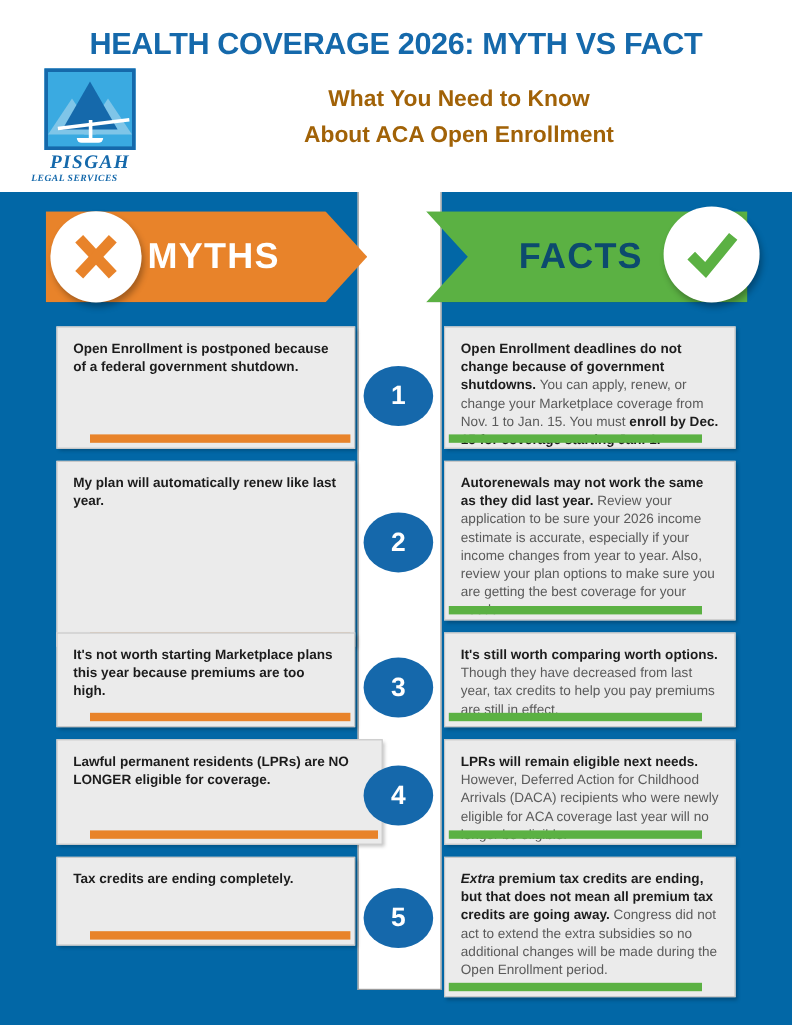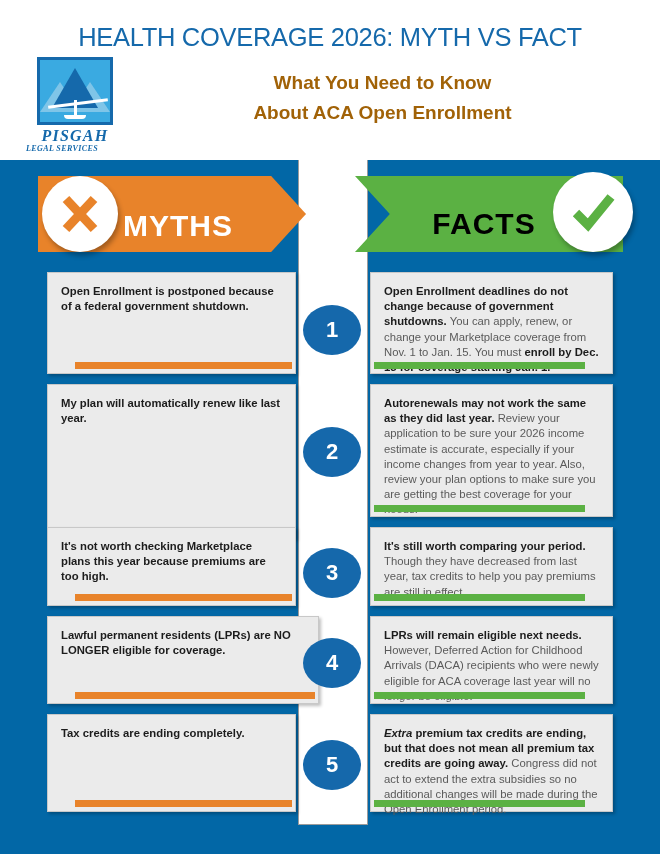--- a/index.html
+++ b/index.html
@@ -19,21 +19,21 @@
   #header {
     position: absolute; left: 0; top: 0;
     width: 660px; height: 160px;
     background: #ffffff;
   }
   #title {
     position: absolute; left: 0; top: 23px;
     width: 660px; text-align: center;
     color: #1569ab;
     font-size: 25.5px;
-    font-weight: normal;
+    font-weight: bold;
     letter-spacing: -0.3px;
     white-space: nowrap;
   }
   #logo-block {
     position: absolute; left: 26px; top: 57px;
     width: 98px; height: 96px; font-style: italic;
   }
   #logo-mark {
     position: relative;
     width: 76px; height: 68px;
@@ -105,37 +105,37 @@
   
   #banner-row { position: absolute; left: 0; top: 176px; width: 660px; height: 76px; }
   #myth-banner {
     position: absolute; left: 38px; top: 0;
     width: 268px; height: 76px;
     background: #e8832a;
     clip-path: polygon(0 0, 87% 0, 100% 50%, 87% 100%, 0 100%);
     box-shadow: 0 4px 4px rgba(0,0,0,0.22);
   }
   #myth-label {
-    position: absolute; left: 0; top: 12px; width: 232px; height: 76px;
+    position: absolute; left: 0; top: 0; width: 232px; height: 76px;
     display: flex; align-items: center; justify-content: center;
     padding-left: 48px;
     color: #ffffff; font-size: 30px; font-weight: bold; letter-spacing: 1px;
   }
   #fact-banner {
     position: absolute; left: 355px; top: 0;
     width: 268px; height: 76px;
     background: #5bb143;
     clip-path: polygon(0 0, 100% 0, 100% 100%, 0 100%, 13% 50%);
     box-shadow: 0 4px 4px rgba(0,0,0,0.22);
   }
   #fact-label {
-    position: absolute; left: 36px; top: 0; width: 232px; height: 96px;
+    position: absolute; left: 36px; top: 0; width: 232px; height: 76px;
     display: flex; align-items: center; justify-content: center;
     padding-right: 46px;
-    color: #000000; font-size: 30px; font-weight: bold; letter-spacing: 1px; text-align: right;
+    color: #0c4a6e; font-size: 30px; font-weight: bold; letter-spacing: 1px; text-align: right;
   }
   .badge-circle {
     position: absolute;
     width: 76px; height: 76px; border-radius: 50%;
     background: #ffffff;
     box-shadow: 2px 4px 5px rgba(0,0,0,0.3);
     display: flex; align-items: center; justify-content: center;
   }
   #x-badge { left: 42px; top: 0; }
   #check-badge { left: 553px; top: -4px; width: 80px; height: 80px; }
@@ -232,51 +232,51 @@
   <div class="col" id="myth-col">
       <div class="card" style="left: 0px; top: 272px; width: 249px; height: 102px;">
         <div class="card-text myth-text">Open Enrollment is postponed because of a federal government shutdown.</div>
         <div class="accent orange"></div>
       </div>
       <div class="card" style="left: 0px; top: 384px; width: 249px; height: 155px;">
         <div class="card-text myth-text">My plan will automatically renew like last year.</div>
         <div class="accent orange"></div>
       </div>
       <div class="card" style="left: 0px; top: 527px; width: 249px; height: 79px;">
-        <div class="card-text myth-text">It's not worth checking Marketplace plans this year because premiums are too high.</div>
+        <div class="card-text myth-text">It's not worth starting Marketplace plans this year because premiums are too high.</div>
         <div class="accent orange"></div>
       </div>
       <div class="card" style="left: 0px; top: 616px; width: 272px; height: 88px;">
         <div class="card-text myth-text">Lawful permanent residents (LPRs) are NO LONGER eligible for coverage.</div>
         <div class="accent orange"></div>
       </div>
-      <div class="card" style="left: 0px; top: 714px; width: 249px; height: 98px;">
+      <div class="card" style="left: 0px; top: 714px; width: 249px; height: 74px;">
         <div class="card-text myth-text">Tax credits are ending completely.</div>
         <div class="accent orange"></div>
       </div>
     </div>
 
   <div class="col" id="fact-col">
       <div class="card" style="left: 0px; top: 272px; width: 243px; height: 102px;">
         <div class="card-text fact-text"><b>Open Enrollment deadlines do not change because of government shutdowns.</b> You can apply, renew, or change your Marketplace coverage from Nov. 1 to Jan. 15. You must <b>enroll by Dec. 15 for coverage starting Jan. 1.</b></div>
         <div class="accent green"></div>
       </div>
       <div class="card" style="left: 0px; top: 384px; width: 243px; height: 133px;">
         <div class="card-text fact-text"><b>Autorenewals may not work the same as they did last year.</b> Review your application to be sure your 2026 income estimate is accurate, especially if your income changes from year to year. Also, review your plan options to make sure you are getting the best coverage for your needs.</div>
         <div class="accent green"></div>
       </div>
       <div class="card" style="left: 0px; top: 527px; width: 243px; height: 79px;">
-        <div class="card-text fact-text"><b>It's still worth comparing your period.</b> Though they have decreased from last year, tax credits to help you pay premiums are still in effect.</div>
+        <div class="card-text fact-text"><b>It's still worth comparing worth options.</b> Though they have decreased from last year, tax credits to help you pay premiums are still in effect.</div>
         <div class="accent green"></div>
       </div>
       <div class="card" style="left: 0px; top: 616px; width: 243px; height: 88px;">
         <div class="card-text fact-text"><b>LPRs will remain eligible next needs.</b> However, Deferred Action for Childhood Arrivals (DACA) recipients who were newly eligible for ACA coverage last year will no longer be eligible.</div>
         <div class="accent green"></div>
       </div>
-      <div class="card" style="left: 0px; top: 714px; width: 243px; height: 98px;">
+      <div class="card" style="left: 0px; top: 714px; width: 243px; height: 117px;">
         <div class="card-text fact-text"><i>Extra</i><b> premium tax credits are ending, but that does not mean all premium tax credits are going away.</b> Congress did not act to extend the extra subsidies so no additional changes will be made during the Open Enrollment period.</div>
         <div class="accent green"></div>
       </div>
     </div>
 
   <div id="numbers">
       <div class="num-circle" style="top: 305px;">1</div>
       <div class="num-circle" style="top: 427px;">2</div>
       <div class="num-circle" style="top: 548px;">3</div>
       <div class="num-circle" style="top: 638px;">4</div>

